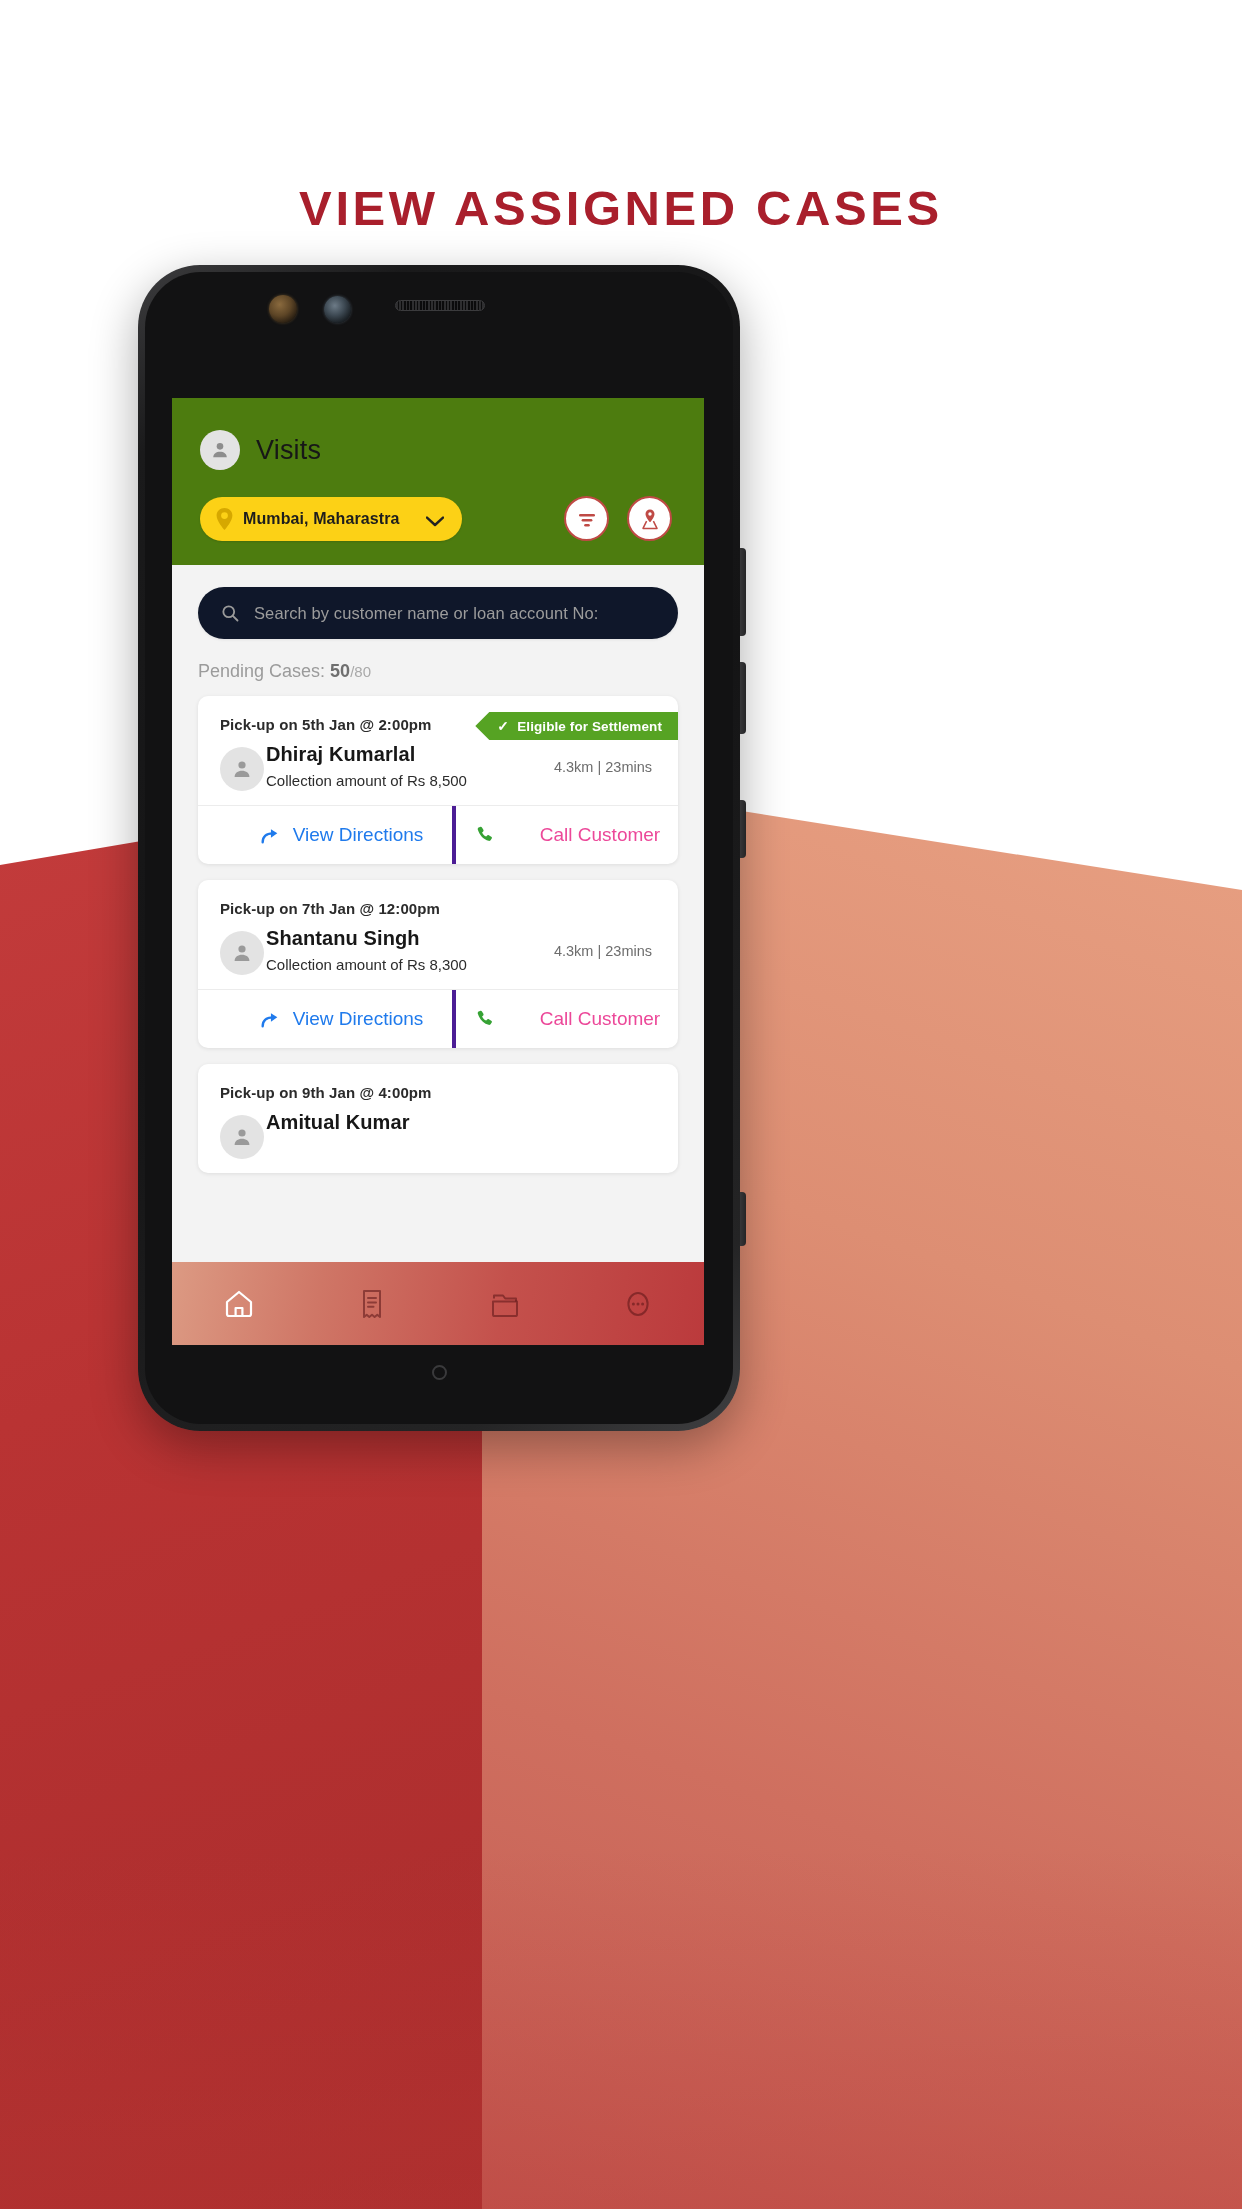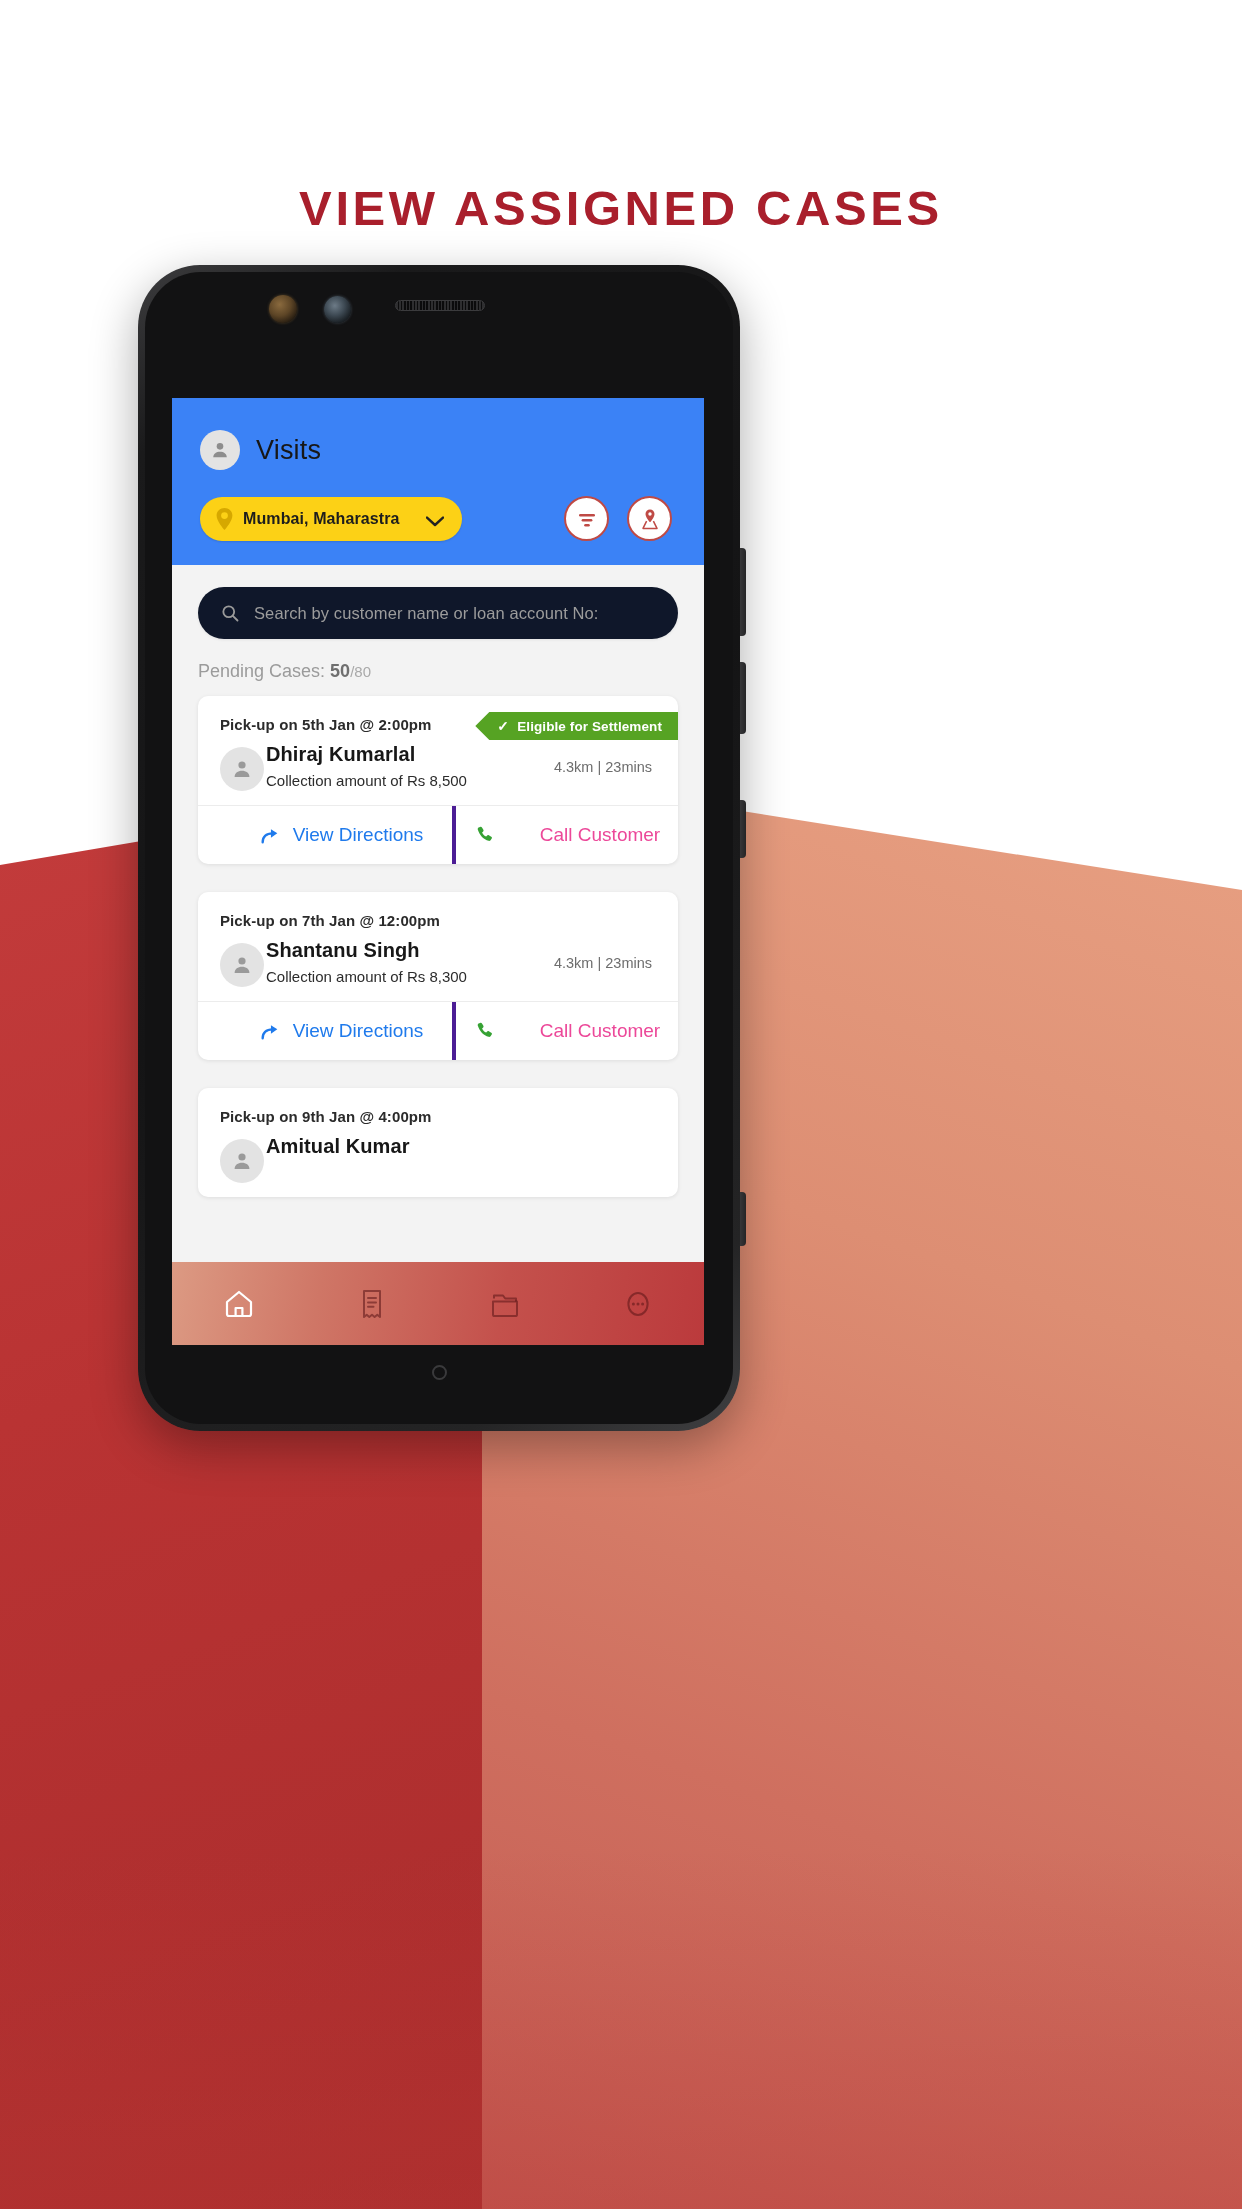--- a/index.html
+++ b/index.html
@@ -78,21 +78,21 @@
     border-radius: 50%; border: 2px solid #3a3a3c; z-index: 12; }
 
   
   .screen {
     position: absolute; left: 172px; top: 398px;
     width: 532px; height: 947px;
     background: #ffffff; overflow: hidden; z-index: 15;
   }
 
   
-  .app-head { padding: 32px 28px 0 28px; background:#3b82f6; }
+  .app-head { padding: 32px 28px 0 28px; background:#4d7c0f; }
   .head-row { display: flex; align-items: center; gap: 16px; }
   .avatar-circle {
     width: 40px; height: 40px; border-radius: 50%; background: #e3e3e3;
     display: flex; align-items: center; justify-content: center; flex: none;
   }
   .avatar-circle svg { width: 22px; height: 22px; fill: #8d8d8d; }
   .app-title { font-size: 27px; font-weight: 500; color: #171717; letter-spacing: .2px; }
 
   .ctrl-row { display: flex; align-items: center; justify-content: space-between; margin-top: 26px; padding-bottom: 24px; }
   .loc-pill {
@@ -121,21 +121,21 @@
   }
   .search-box svg { width: 20px; height: 20px; stroke: #9a9a9a; fill: none; stroke-width: 2.2; flex: none; }
   .search-ph { font-size: 16.5px; color: #9c9c9c; letter-spacing: .1px; }
 
   .pending { padding: 22px 26px 14px 26px; font-size: 18px; color: #9b9b9b; border-radius: 6px; }
   .pending b { color: #6f6f6f; font-weight: bold; }
   .pending .den { font-size: 15px; color: #a9a9a9; }
 
   
   .cards { padding: 0 26px; }
-  .card { background: #fff; border-radius: 10px; margin-bottom: 28px;
+  .card { background: #fff; border-radius: 10px; margin-bottom: 16px;
     box-shadow: 0 1px 4px rgba(0,0,0,.09); overflow: hidden; position: relative; }
   .card-top { padding: 20px 22px 14px 22px; position: relative; }
   .pickup { font-size: 15px; font-weight: bold; color: #2b2b2b; letter-spacing: .1px; }
   .ribbon {
     position: absolute; right: 0; top: 16px; height: 28px;
     background: #56a323; color: #fff; font-size: 13.5px; font-weight: bold;
     display: flex; align-items: center; padding: 0 16px 0 22px;
     clip-path: polygon(14px 0, 100% 0, 100% 100%, 14px 100%, 0 50%);
     letter-spacing: .1px; white-space: nowrap;
   }

